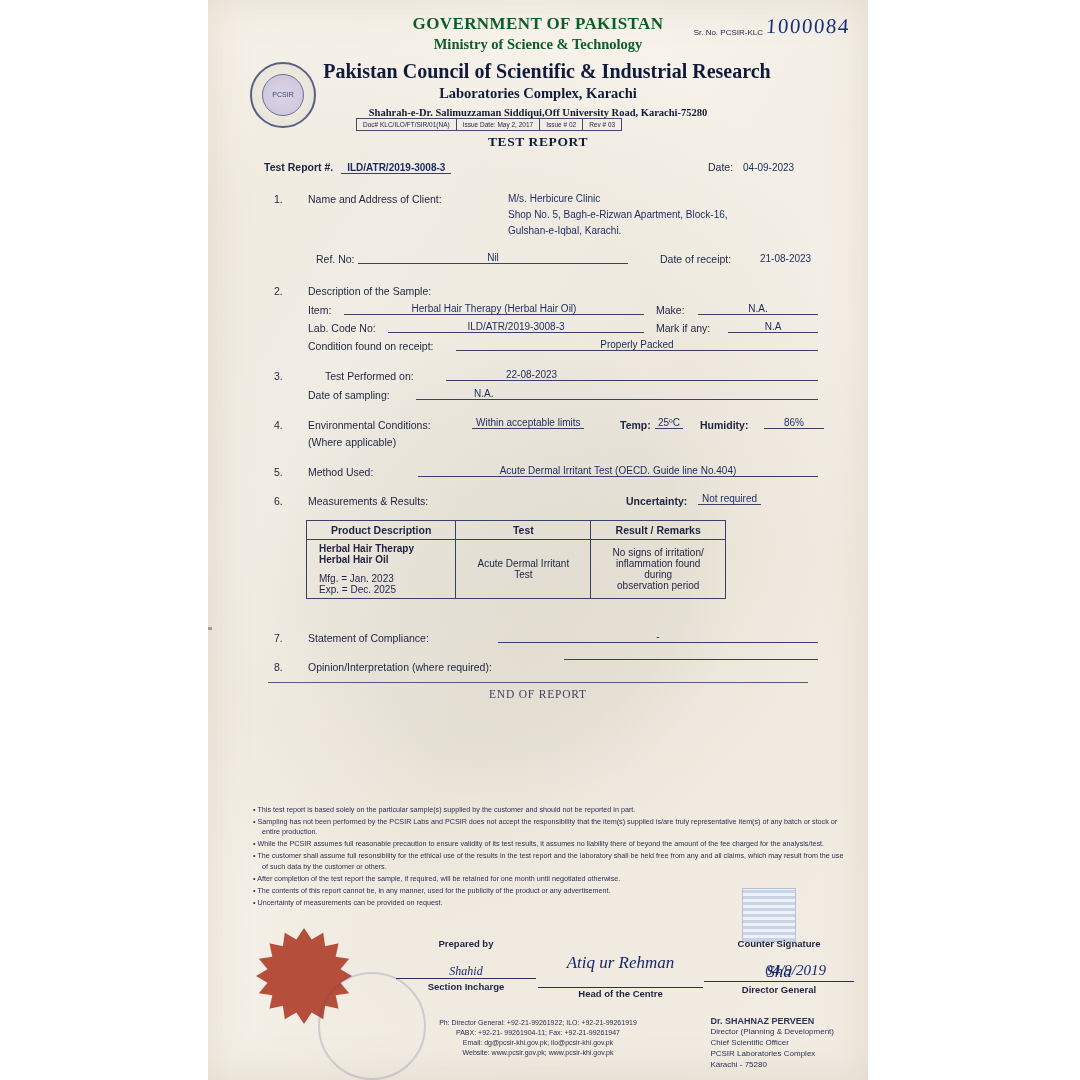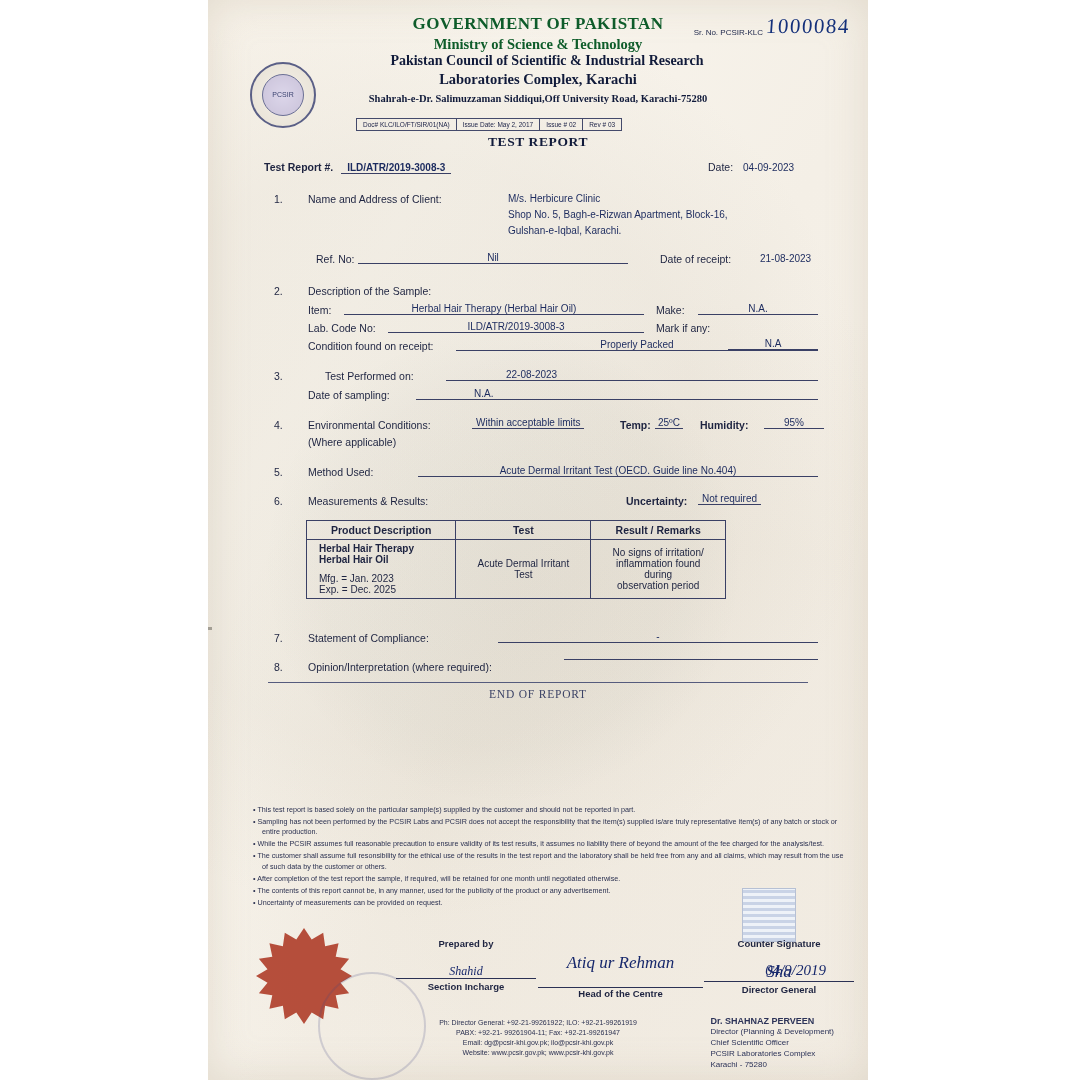--- a/index.html
+++ b/index.html
@@ -57,21 +57,21 @@
   .gov {
     font-family:"Liberation Serif", serif;
     font-weight:bold; font-size:17px; color:#0e5c2a; letter-spacing:.4px;
   }
   .ministry {
     font-family:"Liberation Serif", serif;
     font-weight:bold; font-size:14.5px; color:#0e5c2a; margin-top:2px;
   }
   .pcsir1 {
     font-family:"Liberation Serif", serif;
-    font-weight:bold; font-size:14px; color:#101a3a; padding-left:18px;
+    font-weight:bold; font-size:20px; color:#101a3a; margin-top:7px;padding-left:18px;
   }
   .pcsir2 {
     font-family:"Liberation Serif", serif;
     font-weight:bold; font-size:14.5px; color:#101a3a; margin-top:2px;
   }
   .addr {
     font-family:"Liberation Serif", serif;
     font-weight:bold; font-size:10.5px; color:#101a3a; margin-top:5px;
   }
   .serial {
@@ -265,21 +265,21 @@
         <div class="row" style="left:448px; top:304px;">Make:</div>
         <div class="row ul" style="left:490px; top:302px; width:120px; text-align:center;">
           <span class="val">N.A.</span>
         </div>
 
         <div class="row" style="left:100px; top:322px;">Lab. Code No:</div>
         <div class="row ul" style="left:180px; top:320px; width:256px; text-align:center;">
           <span class="val">ILD/ATR/2019-3008-3</span>
         </div>
         <div class="row" style="left:448px; top:322px;">Mark if any:</div>
-        <div class="row ul" style="left:520px; top:320px; width:90px; text-align:center;margin-top:17px;">
+        <div class="row ul" style="left:520px; top:320px; width:90px; text-align:center;">
           <span class="val">N.A</span>
         </div>
 
         <div class="row" style="left:100px; top:340px;">Condition found on receipt:</div>
         <div class="row ul" style="left:248px; top:338px; width:362px; text-align:center;">
           <span class="val">Properly Packed</span>
         </div>
 
         <div class="num-col" style="top:370px;">3.</div>
         <div class="txt-col" style="top:370px;margin-left:17px;">Test Performed on:</div>
@@ -291,21 +291,21 @@
         <div class="row ul" style="left:208px; top:387px; width:402px; text-align:left; padding-left:58px; box-sizing:border-box;">
           <span class="val">N.A.</span>
         </div>
 
         <div class="num-col" style="top:419px;">4.</div>
         <div class="txt-col" style="top:419px;">Environmental Conditions:</div>
         <div class="row ul val" style="left:264px; top:417px; padding:0 4px;">Within acceptable limits</div>
         <div class="row" style="left:412px; top:419px; font-weight:bold;">Temp:</div>
         <div class="row ul val" style="left:447px; top:417px; padding:0 3px;">25ºC</div>
         <div class="row" style="left:492px; top:419px; font-weight:bold;">Humidity:</div>
-        <div class="row ul val" style="left:556px; top:417px; padding:0 6px; min-width:48px; text-align:center;">95%</div>
+        <div class="row ul val" style="left:556px; top:417px; padding:0 6px; min-width:48px; text-align:center;">86%</div>
         <div class="txt-col" style="top:436px;">(Where applicable)</div>
 
         <div class="num-col" style="top:466px;">5.</div>
         <div class="txt-col" style="top:466px;">Method Used:</div>
         <div class="row ul" style="left:210px; top:464px; width:400px; text-align:center;">
           <span class="val">Acute Dermal Irritant Test (OECD. Guide line No.404)</span>
         </div>
 
         <div class="num-col" style="top:495px;">6.</div>
         <div class="txt-col" style="top:495px;">Measurements &amp; Results:</div>

